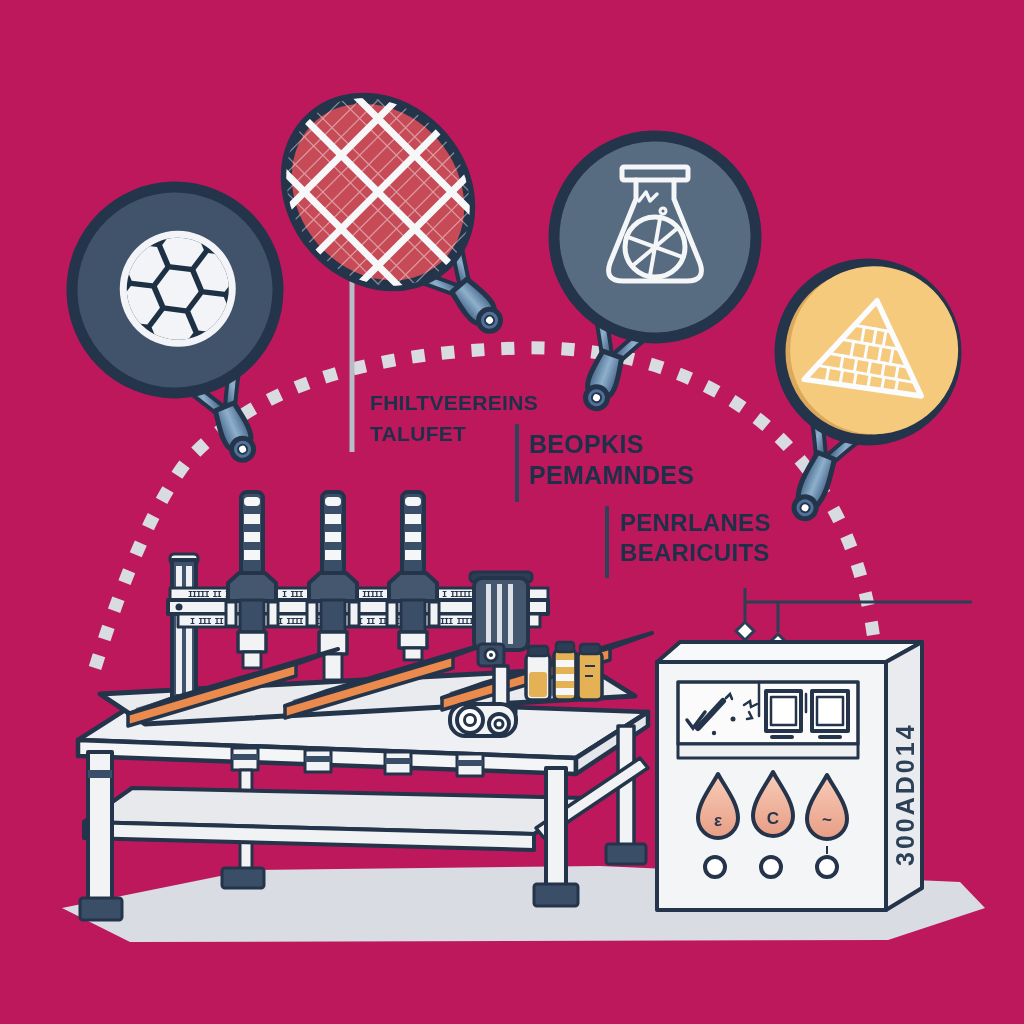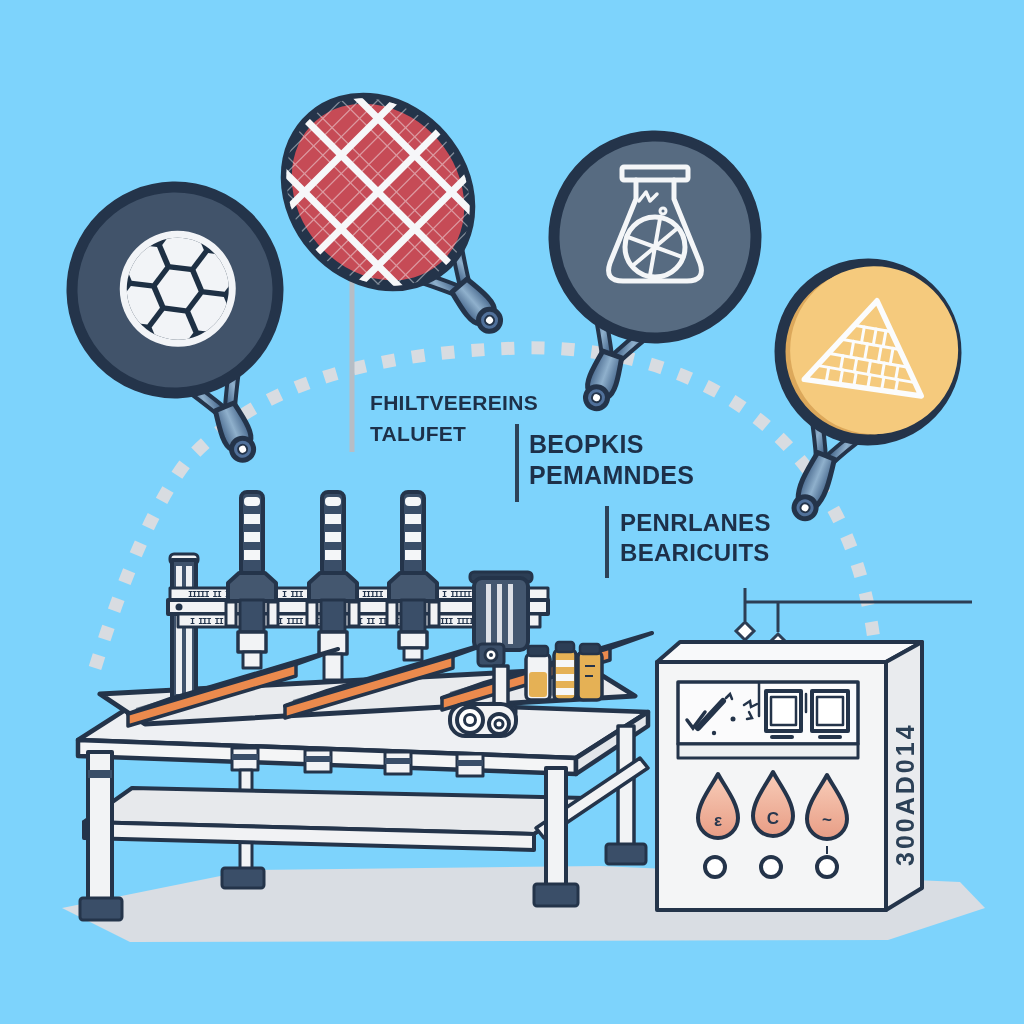--- a/index.html
+++ b/index.html
@@ -1,16 +1,16 @@
 <!DOCTYPE html>
 <html><head>
 <meta charset="utf-8">
 <style>
   html,body{margin:0;padding:0;background:#fff;}
-  .stage{position:relative;width:1024px;height:1024px;background:#7dd3fc;overflow:hidden;
+  .stage{position:relative;width:1024px;height:1024px;background:#be185d;overflow:hidden;
          font-family:"Liberation Sans",sans-serif;}
   svg{position:absolute;left:0;top:0;}
   .o{stroke:#24344a;stroke-linejoin:round;}
   .lbl{font-family:"Liberation Sans",sans-serif;font-weight:bold;fill:#1d3049;letter-spacing:.3px;}
   .marks{font-family:"Liberation Mono",monospace;font-weight:bold;font-size:8.5px;fill:#21324a;letter-spacing:-1px;}
   .dsym{font-family:"Liberation Sans",sans-serif;font-weight:bold;fill:#27374e;font-size:17px;text-anchor:middle;}
   .sidecode{font-family:"Liberation Sans",sans-serif;font-weight:bold;fill:#2c4157;font-size:25px;letter-spacing:3px;}
 </style>
 </head>
 <body>

